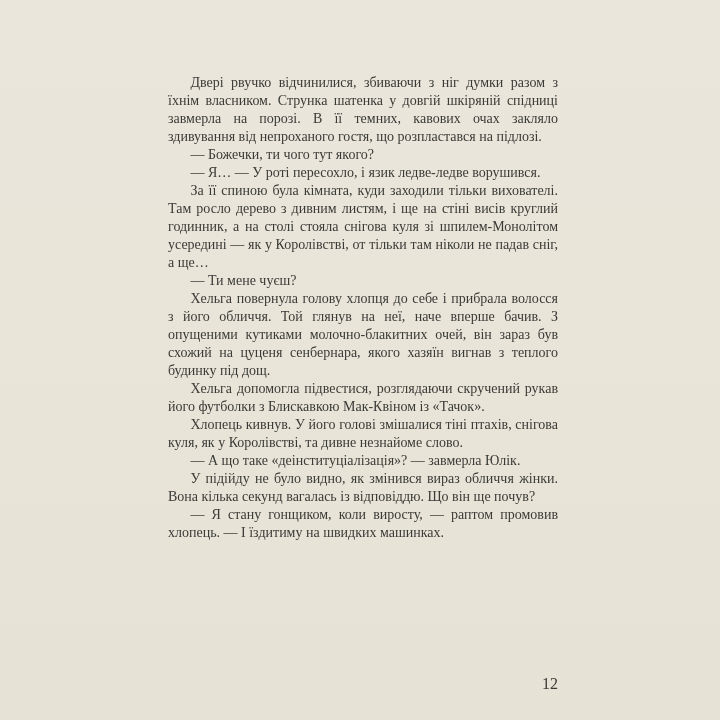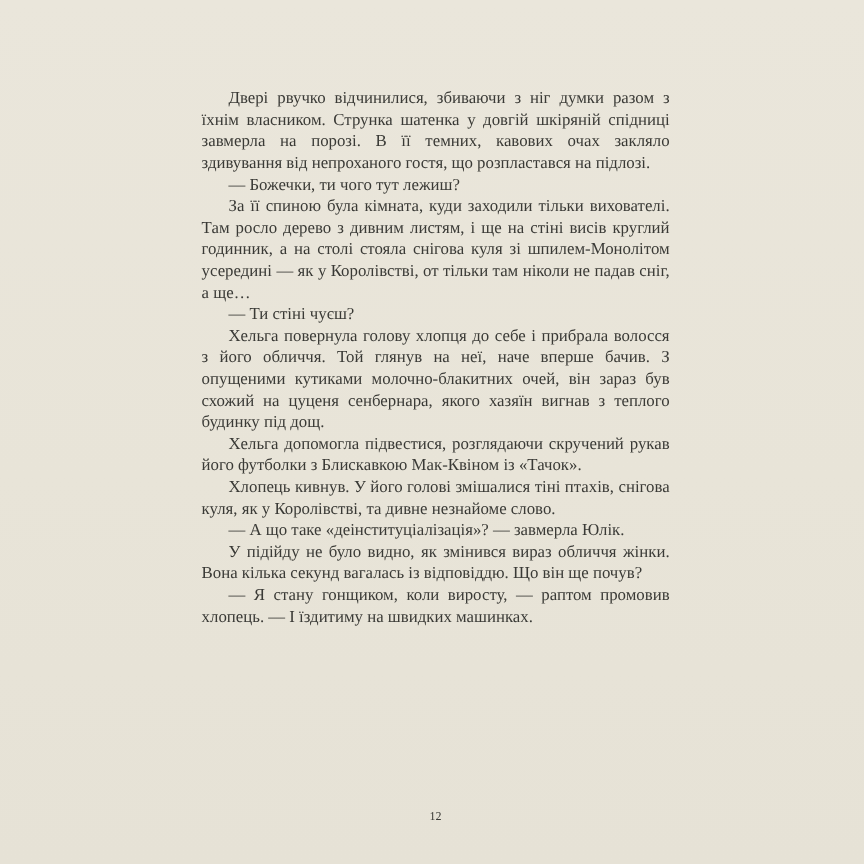--- a/index.html
+++ b/index.html
@@ -35,34 +35,35 @@
   .text-column p {
     margin: 0;
     padding: 0;
     text-indent: 1.6em;
   }
   .page-number {
     position: absolute;
     left: 168px;
     width: 390px;
     top: 675px;
-    text-align: center;
+    text-align: right;
     color: #3a3a36;
-    font-size: 10px;
+    font-size: 16px;
   }
 </style>
 </head>
 <body style="background: rgb(233, 229, 218);">
 
 <div class="book-page">
   <div class="text-column" style="color: rgb(58, 58, 54);">
     <p>Двері рвучко відчинилися, збиваючи з ніг думки разом з їхнім власником. Струнка шатенка у довгій шкіряній спідниці завмерла на порозі. В її темних, кавових очах закляло здивування від непроханого гостя, що розпластався на підлозі.</p>
-    <p>— Божечки, ти чого тут лежиш?</p>
+    <p>— Божечки, ти чого тут якого?</p>
+    <p>— Я… — У роті пересохло, і язик ледве-ледве ворушився.</p>
     <p>За її спиною була кімната, куди заходили тільки вихователі. Там росло дерево з дивним листям, і ще на стіні висів круглий годинник, а на столі стояла снігова куля зі шпилем-Монолітом усередині — як у Королівстві, от тільки там ніколи не падав сніг, а ще…</p>
-    <p>— Ти стіні чуєш?</p>
+    <p>— Ти мене чуєш?</p>
     <p>Хельга повернула голову хлопця до себе і прибрала волосся з його обличчя. Той глянув на неї, наче вперше бачив. З опущеними кутиками молочно-блакитних очей, він зараз був схожий на цуценя сенбернара, якого хазяїн вигнав з теплого будинку під дощ.</p>
     <p>Хельга допомогла підвестися, розглядаючи скручений рукав його футболки з Блискавкою Мак-Квіном із «Тачок».</p>
     <p>Хлопець кивнув. У його голові змішалися тіні птахів, снігова куля, як у Королівстві, та дивне незнайоме слово.</p>
     <p>— А що таке «деінституціалізація»? — завмерла Юлік.</p>
     <p>У підійду не було видно, як змінився вираз обличчя жінки. Вона кілька секунд вагалась із відповіддю. Що він ще почув?</p>
     <p>— Я стану гонщиком, коли виросту, — раптом промовив хлопець. — І їздитиму на швидких машинках.</p>
   </div>
   <div class="page-number" style="color: rgb(58, 58, 54);">12</div>
 </div>
 

